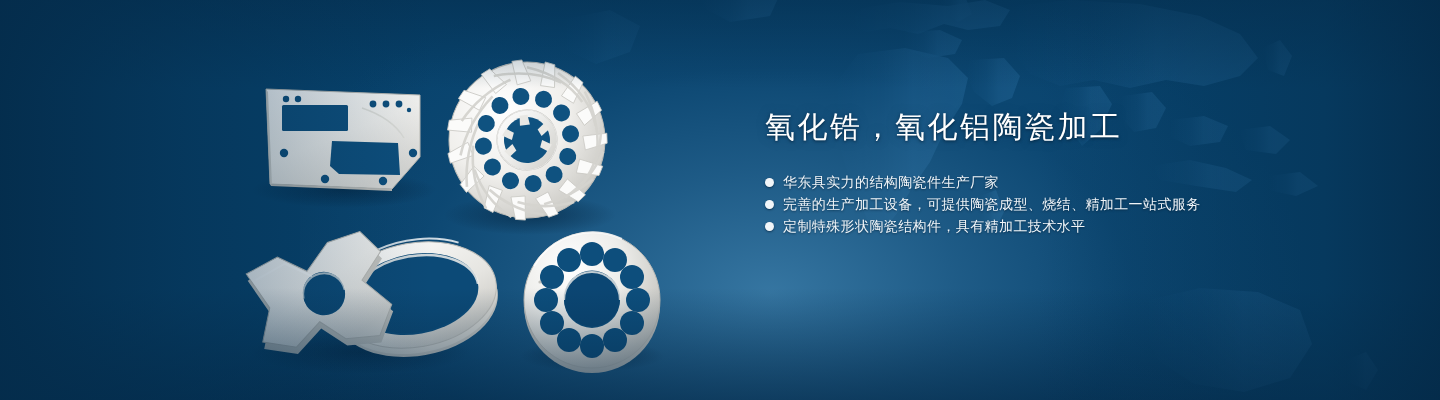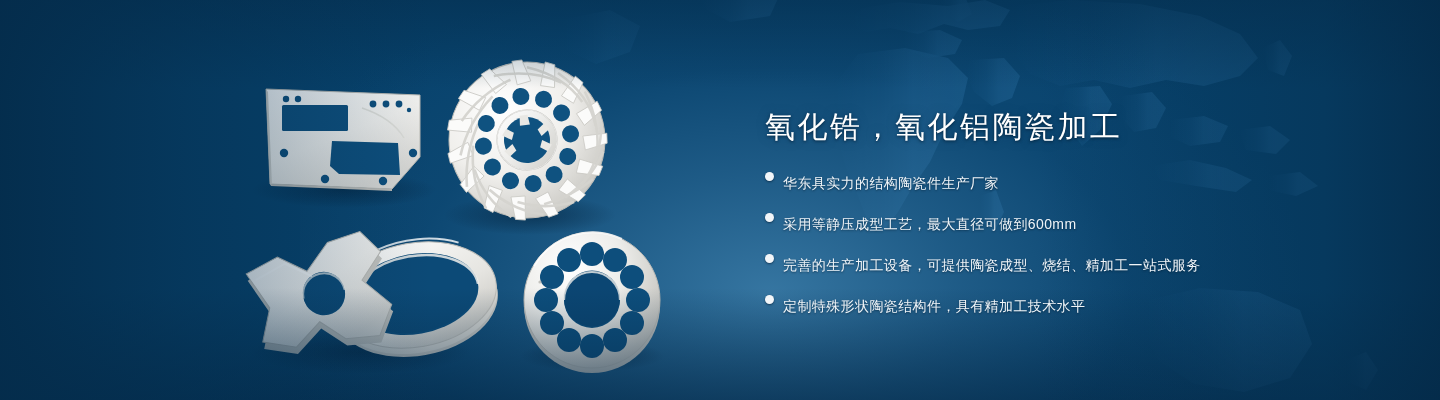--- a/index.html
+++ b/index.html
@@ -1,20 +1,20 @@
 <!DOCTYPE html>
 <html><head>
 <meta charset="utf-8">
 <style>
   html,body{margin:0;padding:0;background:#08385c;}
   #banner{
     position:relative;
     width:1440px;height:400px;
     overflow:hidden;
-    font-family:Liberation Sans, sans-serif;
+    font-family:Liberation Serif, serif;
     background:#6d28d9;
   }
 
   
   .bg-base{
     position:absolute;inset:0;
     background:#07426c;
   }
   .bg-map{
     position:absolute;inset:0;
@@ -61,23 +61,23 @@
     text-shadow:0 1px 3px rgba(2,26,46,.75), 0 0 10px rgba(10,60,100,.5);
     white-space:nowrap;
   }
   .bullets{
     margin-top:26px;
     list-style:none;
     padding:0;
   }
   .bullet{
     display:flex;
+    align-items:center;
     height:22px;
     margin-bottom:0px;
-    margin-top:19px;
   }
   .dot{
     width:9px;height:9px;
     border-radius:50%;
     background:#f2f6f9;
     box-shadow:0 1px 2px rgba(2,24,44,.55);
     flex:0 0 9px;
     margin-right:9px;
   }
   .btext{
@@ -371,24 +371,20 @@
 
     <div class="title">氧化锆，氧化铝陶瓷加工</div>
 
     <ul class="bullets">
 
       <li class="bullet">
         <span class="dot"></span>
         <span class="btext">华东具实力的结构陶瓷件生产厂家</span>
       </li>
 
-      <li class="bullet">
-        <span class="dot"></span>
-        <span class="btext">采用等静压成型工艺，最大直径可做到600mm</span>
-      </li>
 
       <li class="bullet">
         <span class="dot"></span>
         <span class="btext">完善的生产加工设备，可提供陶瓷成型、烧结、精加工一站式服务</span>
       </li>
 
       <li class="bullet">
         <span class="dot"></span>
         <span class="btext">定制特殊形状陶瓷结构件，具有精加工技术水平</span>
       </li>

